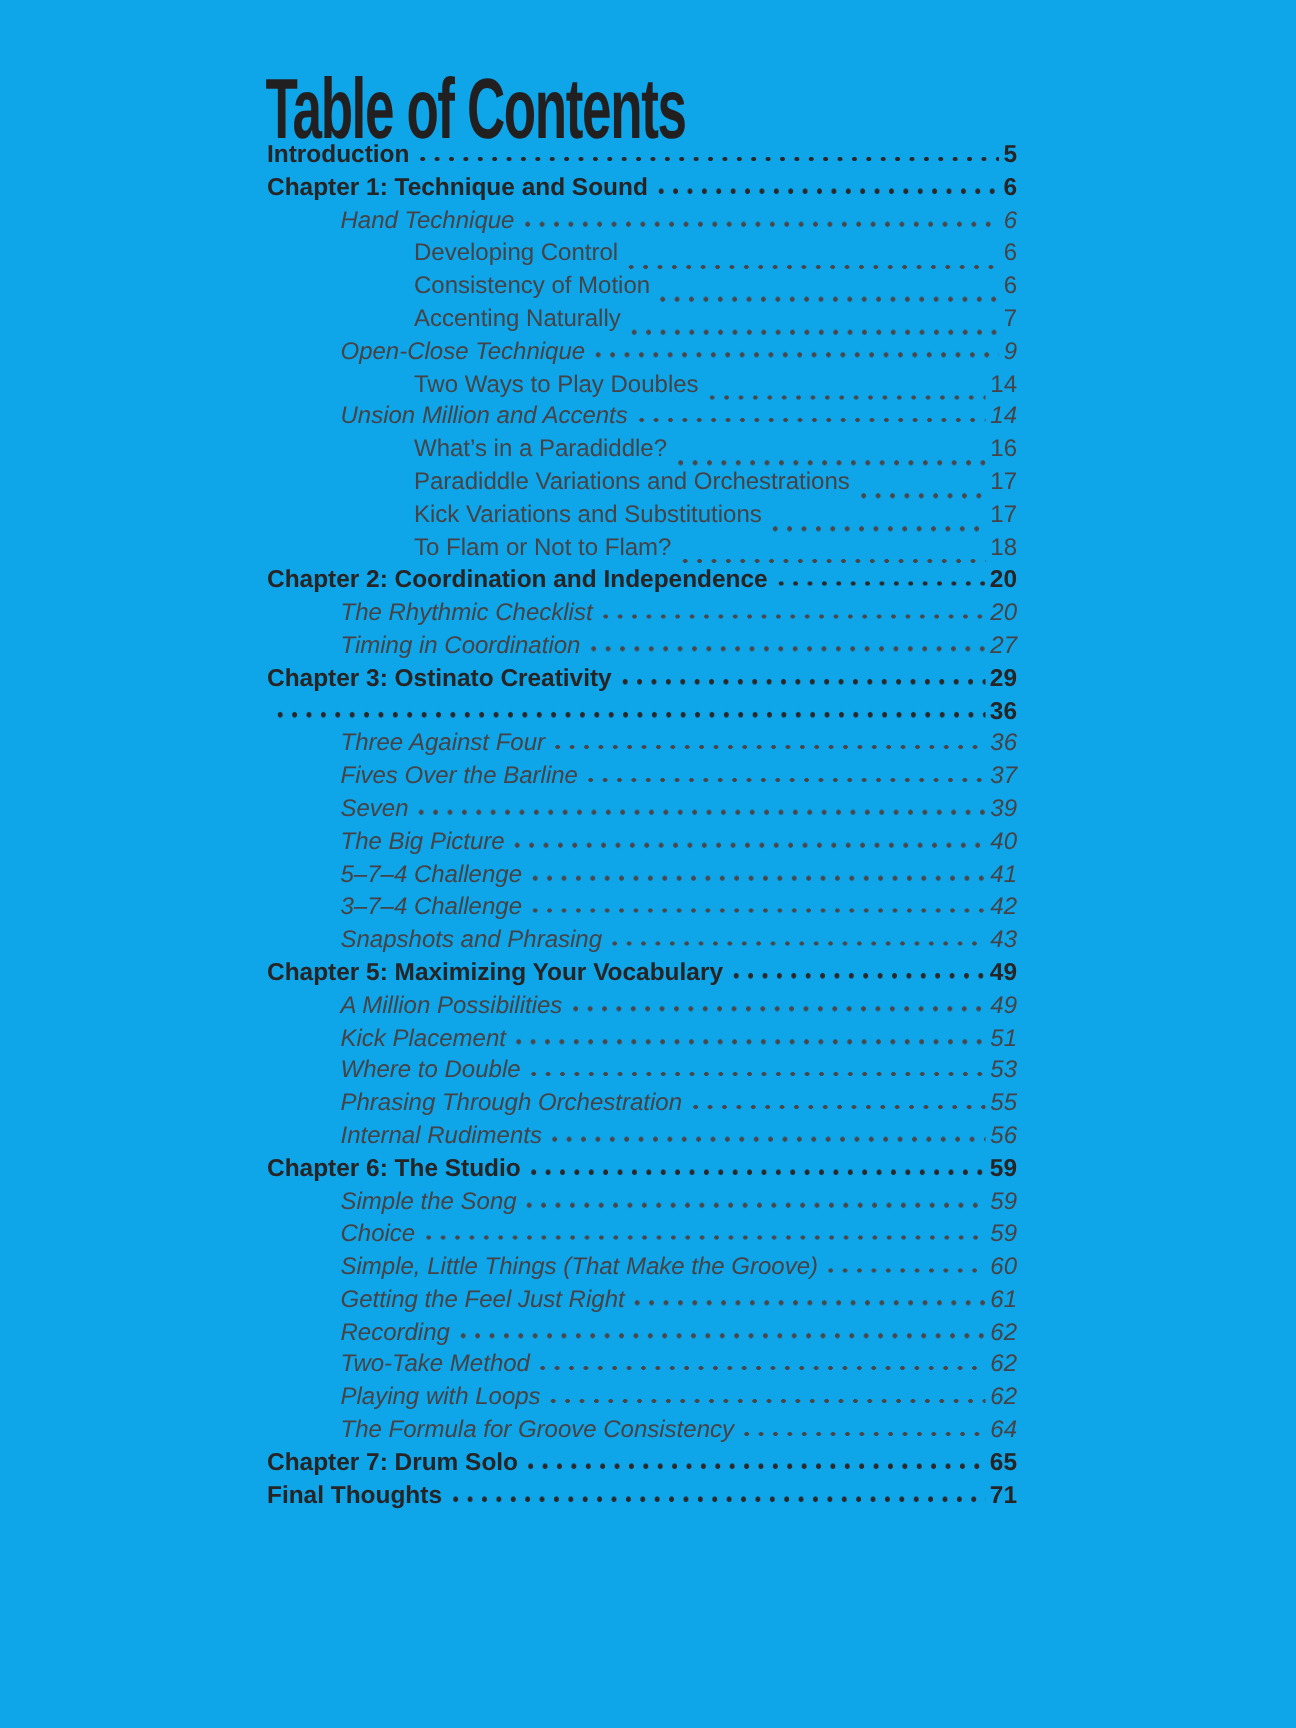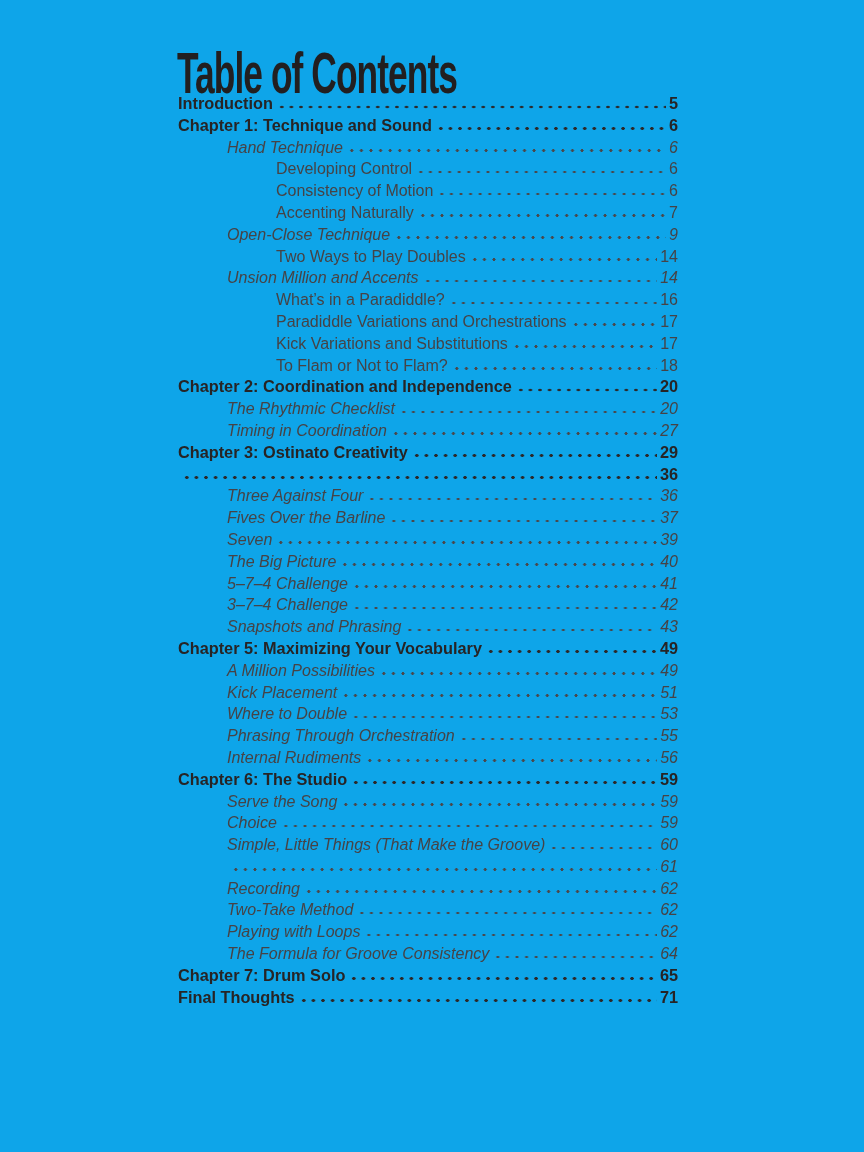--- a/index.html
+++ b/index.html
@@ -38,21 +38,21 @@
     color: #464346;
   }
   .row.bold {
     font-weight: bold;
     color: #272425;
     font-size: 16.3px;
     margin-top: 0;
   }
   .row.bold:first-child { margin-top: 0; }
   .row.level1 { padding-left: 49px; font-style: italic; }
-  .row.level2 { padding-left: 98px; }
+  .row.level2 { padding-left: 98px; align-items: flex-end; }
   .label { white-space: nowrap; }
   .leader {
     flex: 1;
     height: 8px;
     margin: 0 3px 0 4px;
     background-image: radial-gradient(circle, #4a474a 1.35px, transparent 1.7px);
     background-size: 9.6px 4.5px;
     background-repeat: repeat-x;
     background-position: left bottom;
     min-width: 12px;
@@ -221,35 +221,36 @@
         <span class="label">Internal Rudiments</span>
         <span class="leader"></span>
         <span class="pagenum">56</span>
       </div>
       <div class="row level0 bold">
         <span class="label">Chapter 6: The Studio</span>
         <span class="leader"></span>
         <span class="pagenum">59</span>
       </div>
       <div class="row level1">
-        <span class="label">Serve the Song</span>
+        <span class="label">Simple the Song</span>
         <span class="leader"></span>
         <span class="pagenum">59</span>
       </div>
       <div class="row level1">
         <span class="label">Choice</span>
         <span class="leader"></span>
         <span class="pagenum">59</span>
       </div>
       <div class="row level1">
         <span class="label">Simple, Little Things (That Make the Groove)</span>
         <span class="leader"></span>
         <span class="pagenum">60</span>
       </div>
       <div class="row level1">
+        <span class="label">Getting the Feel Just Right</span>
         <span class="leader"></span>
         <span class="pagenum">61</span>
       </div>
       <div class="row level1">
         <span class="label">Recording</span>
         <span class="leader"></span>
         <span class="pagenum">62</span>
       </div>
       <div class="row level1">
         <span class="label">Two-Take Method</span>

